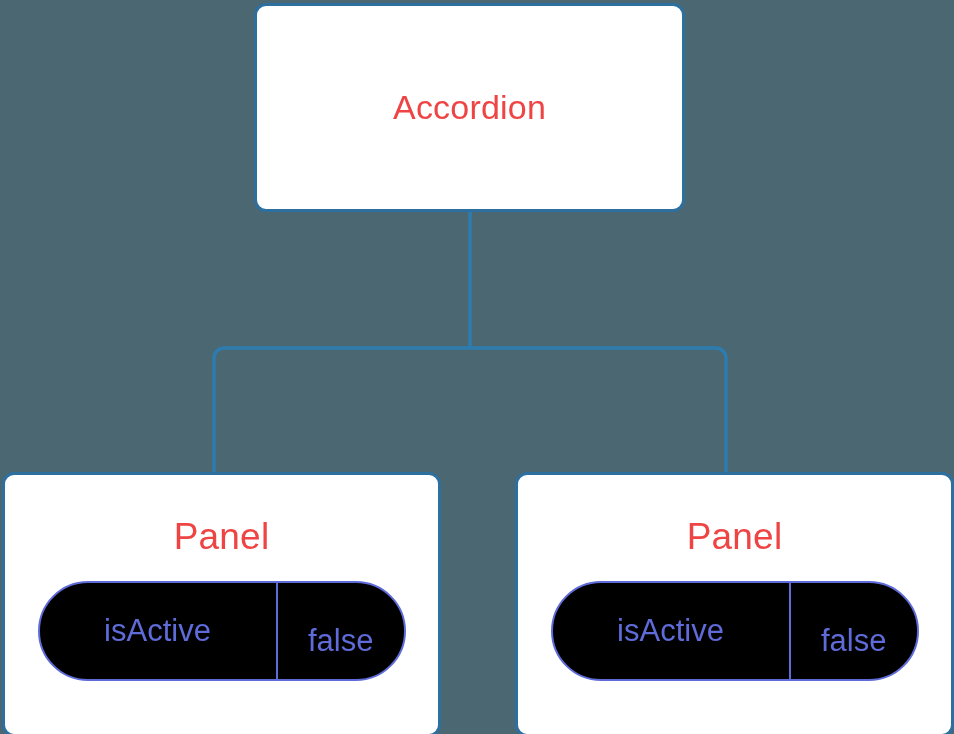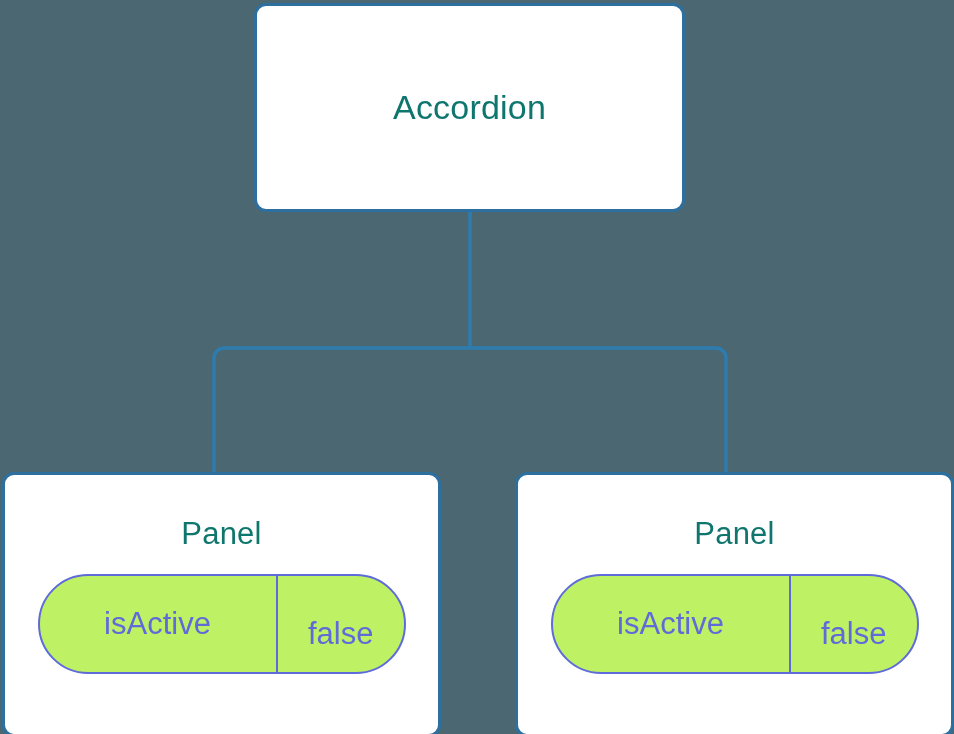--- a/index.html
+++ b/index.html
@@ -40,52 +40,52 @@
 
   .node-root {
     left: 254px;
     top: 3px;
     width: 431px;
     height: 209px;
     justify-content: center;
   }
 
   .node-title {
-    color: #0f766e;
+    color: #ef4444;
     font-size: 34px;
     line-height: 1.1;
     letter-spacing: 0.2px;
     white-space: nowrap;
   }
 
   .node-panel {
     top: 472px;
     width: 439px;
     height: 265px;
     border-bottom-left-radius: 12px;
     border-bottom-right-radius: 12px;
     padding-top: 42px;
   }
   .node-panel-left  { left: 2px; }
   .node-panel-right { left: 515px; }
 
   .node-panel .node-title {
-    font-size: 31px;
+    font-size: 37px;
     margin-bottom: 23px;
   }
 
   .badge {
     position: relative;
     box-sizing: border-box;
     height: 100px;
     border: 2.5px solid #5f6bd8;
     border-radius: 50px;
     display: flex;
     align-items: stretch;
-    background: #bef264;
+    background: #000000;
   }
   .badge-left  { width: 368px; }
   .badge-right { width: 368px; }
 
   .badge-cell {
     display: flex;
     align-items: center;
     justify-content: center;
     color: #5f6bd8;
     font-size: 31px;

